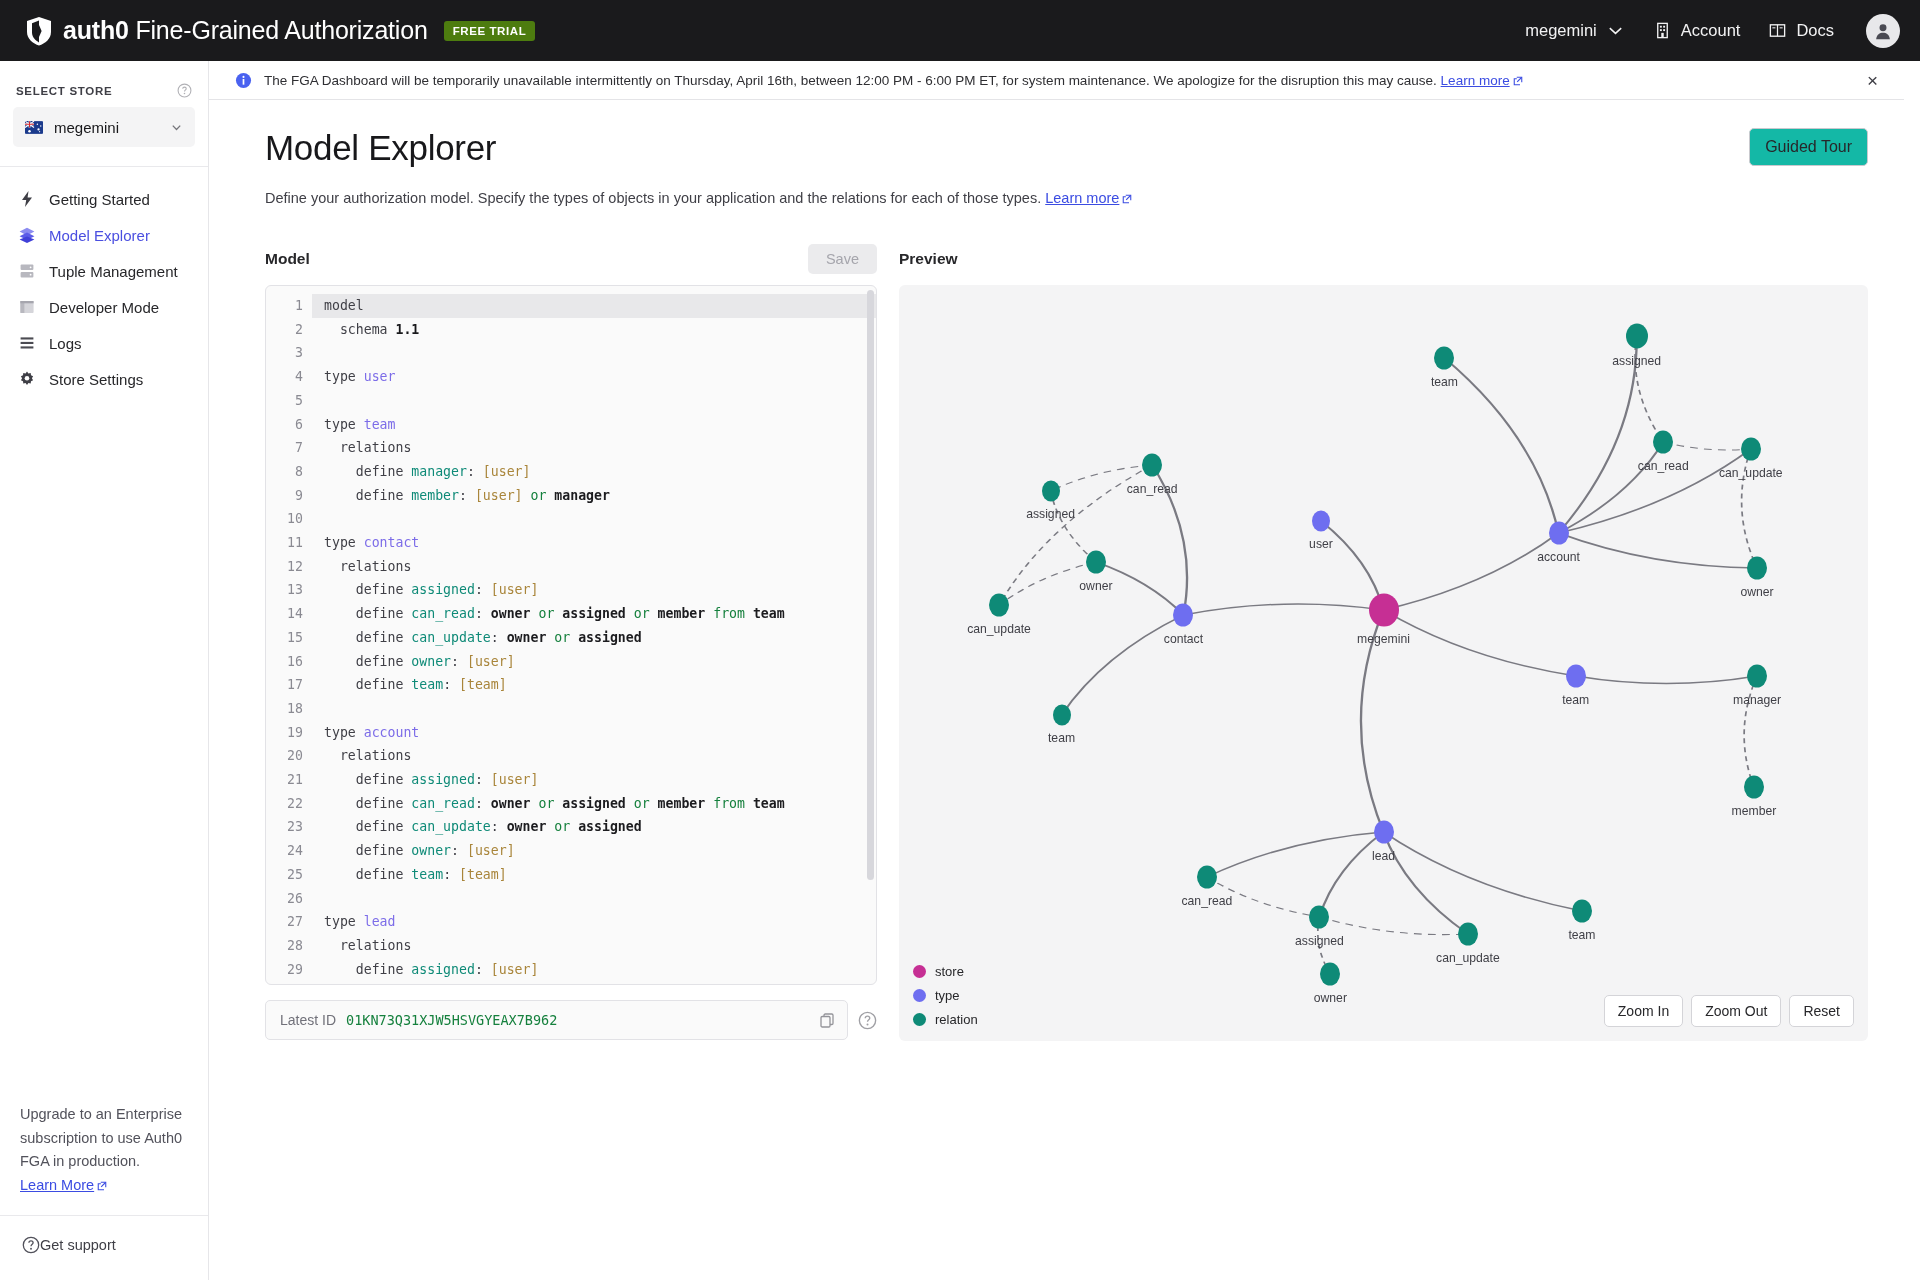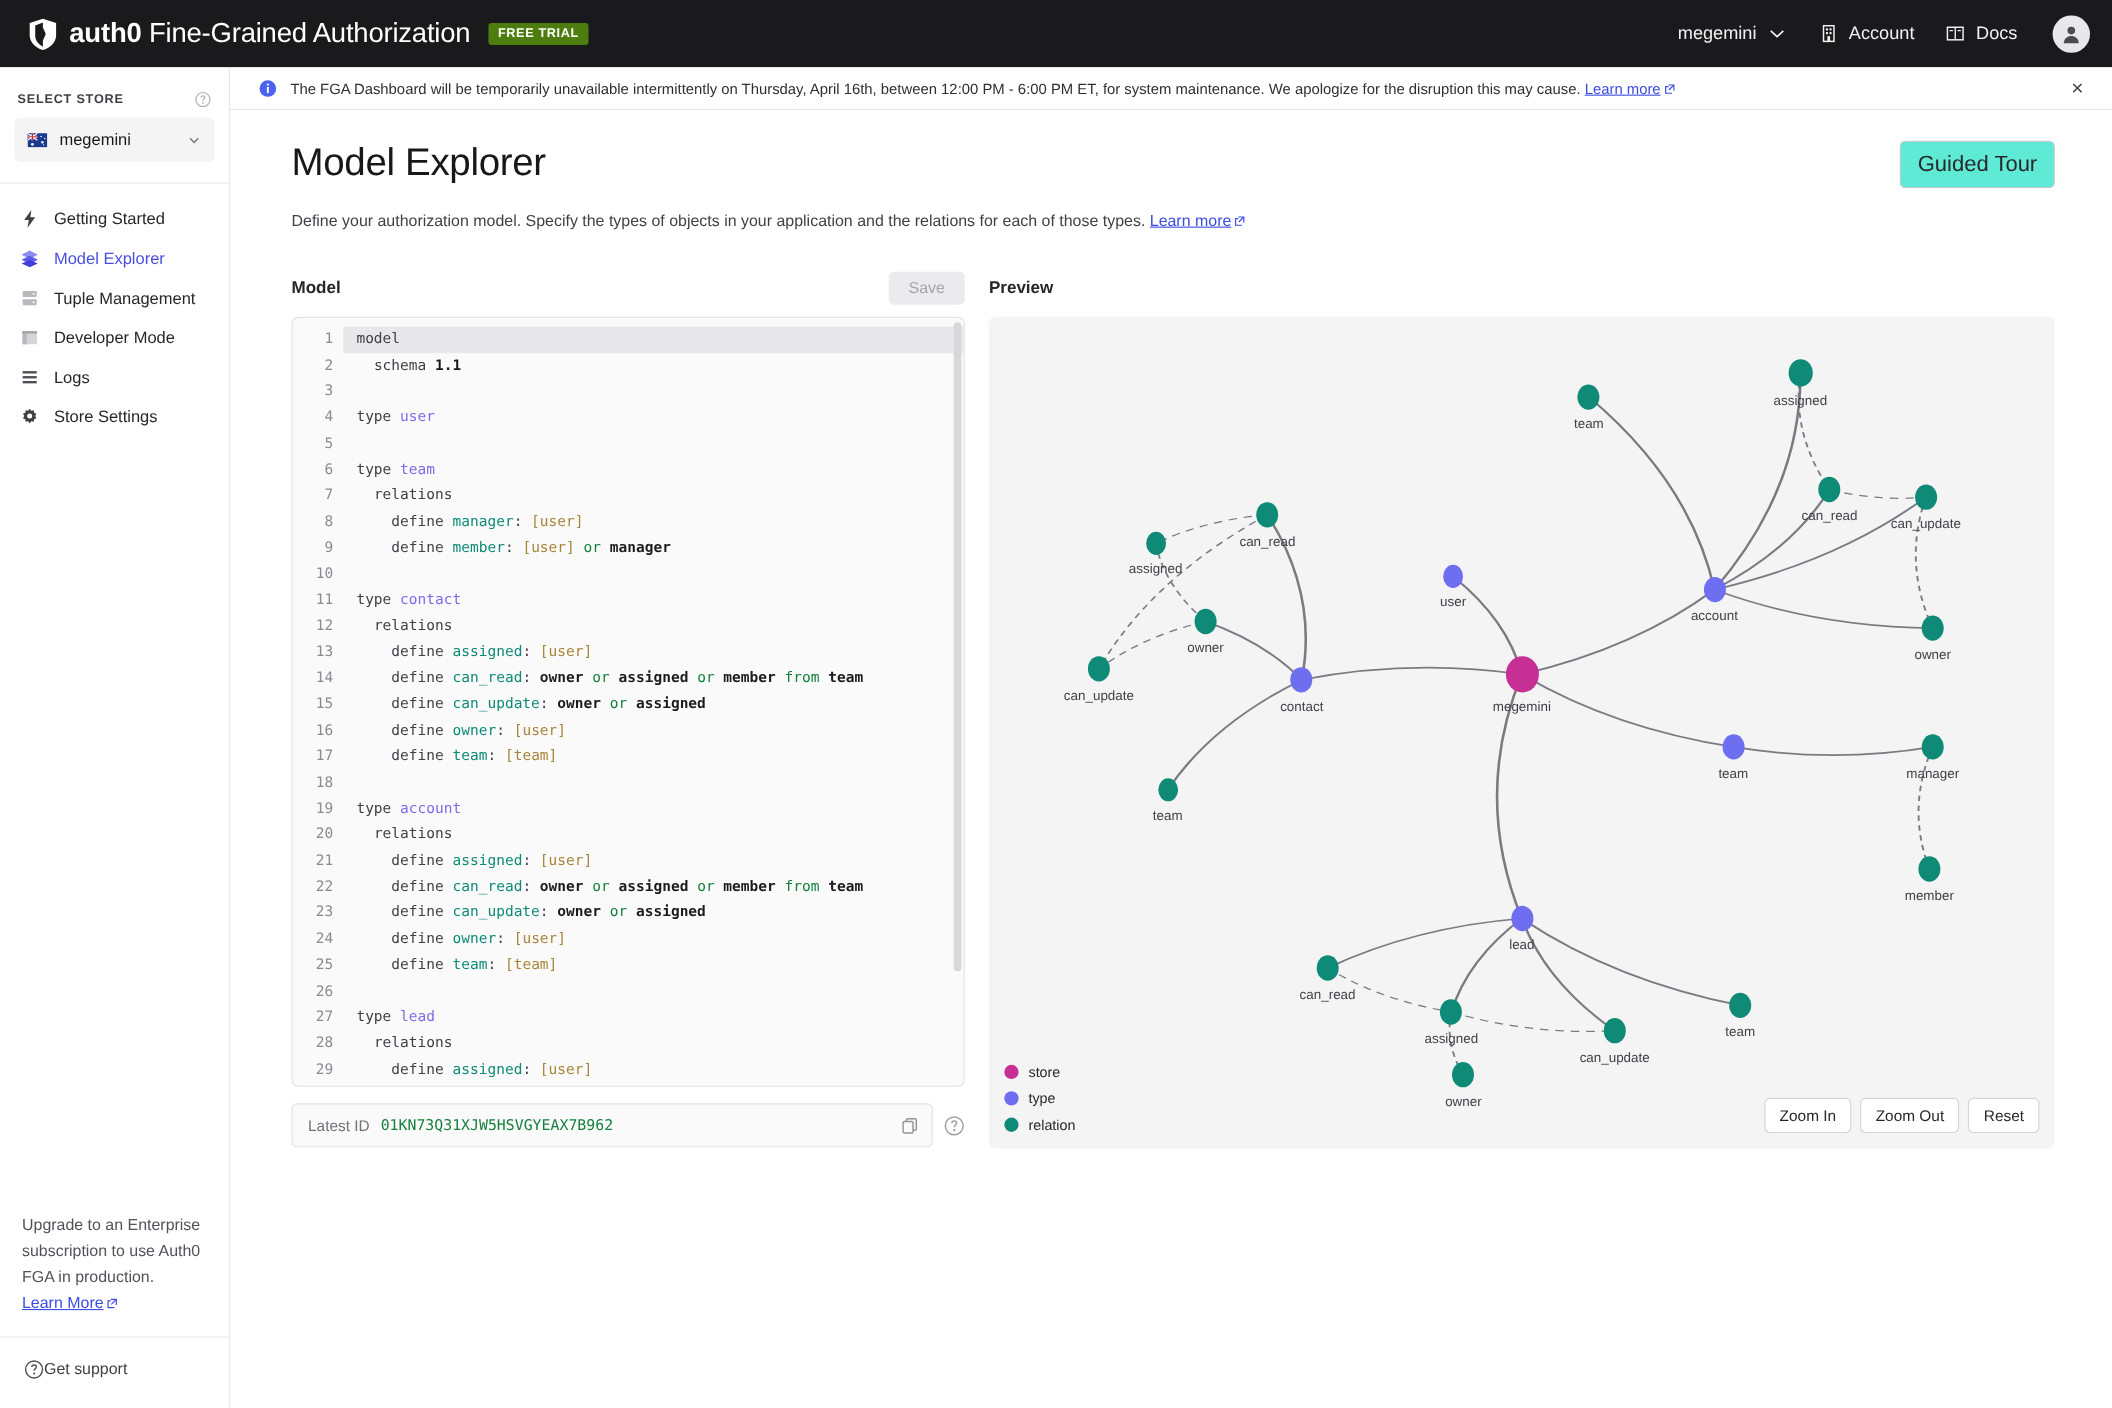--- a/index.html
+++ b/index.html
@@ -24,21 +24,21 @@
   }
   .topbar-right { margin-left: auto; display: flex; align-items: center; gap: 28px; }
   .tb-item { display: flex; align-items: center; gap: 9px; font-size: 16.5px; color: #f2f2f3; cursor: pointer; }
   .tb-ico { width: 19px; height: 19px; display: inline-block; }
   .avatar {
     width: 34px; height: 34px; border-radius: 50%; background: #e8e8ea;
     display: flex; align-items: center; justify-content: center; margin-left: 4px;
   }
   
   .banner {
-    position: absolute; left: 209px; right: 0; top: 61px; height: 39px;
+    position: absolute; left: 209px; right: 16px; top: 61px; height: 39px;
     background: #fff; border-bottom: 1px solid #e4e4e7;
     display: flex; align-items: center; padding: 0 22px 0 26px; gap: 12px;
   }
   .info-ico { width: 17px; height: 17px; flex: 0 0 auto; }
   .banner-text { font-size: 13.5px; color: #2f2f33; white-space: nowrap; }
   .banner-link { color: #3b4ce2; text-decoration: underline; }
   .ext-ico { width: 10px; height: 10px; display: inline-block; vertical-align: -1px; margin-left: 3px; }
   .banner-close { margin-left: auto; font-size: 19px; color: #3f3f46; cursor: pointer; line-height: 1; padding: 0 4px; }
   
   .sidebar {
@@ -69,22 +69,22 @@
   .upsell { padding: 0 20px 18px 20px; font-size: 14.5px; color: #52525b; line-height: 1.62; }
   .upsell a { color: #3b4ce2; text-decoration: underline; }
   .sep2 { height: 1px; background: #e9e9ec; }
   .support { display: flex; align-items: center; gap: 0; padding: 20px 20px 26px 22px; font-size: 14.5px; color: #3f3f46; cursor: pointer; }
   
   .main { position: absolute; left: 209px; top: 100px; right: 0; bottom: 0; overflow: hidden; background: #fff; }
   .main-inner { padding: 28px 52px 0 56px; }
   .title-row { display: flex; align-items: flex-start; }
   .page-title { font-size: 35px; font-weight: 400; color: #18181b; letter-spacing: -0.3px; }
   .tour-btn {
-    margin-left: auto; border: 1px solid #c9c9ce; background: #5eead4; border-radius: 5px;
-    font-size: 20px; color: #27272a; padding: 9px 15px; cursor: pointer; font-family: inherit;
+    margin-left: auto; border: 1px solid #c9c9ce; background: #14b8a6; border-radius: 5px;
+    font-size: 16px; color: #27272a; padding: 9px 15px; cursor: pointer; font-family: inherit;
   }
   .subtitle { margin-top: 22px; font-size: 14.5px; color: #3f3f46; }
   .subtitle a { color: #3b4ce2; text-decoration: underline; }
   .cols { display: flex; gap: 22px; margin-top: 38px; }
   .col-left { width: 612px; flex: 0 0 612px; }
   .col-right { flex: 1 1 auto; }
   .col-head { display: flex; align-items: center; height: 30px; }
   .col-head h2 { font-size: 15.5px; font-weight: 700; color: #27272a; }
   .save-btn {
     margin-left: auto; background: #ebebed; color: #a5a5ac; border: none; border-radius: 5px;

